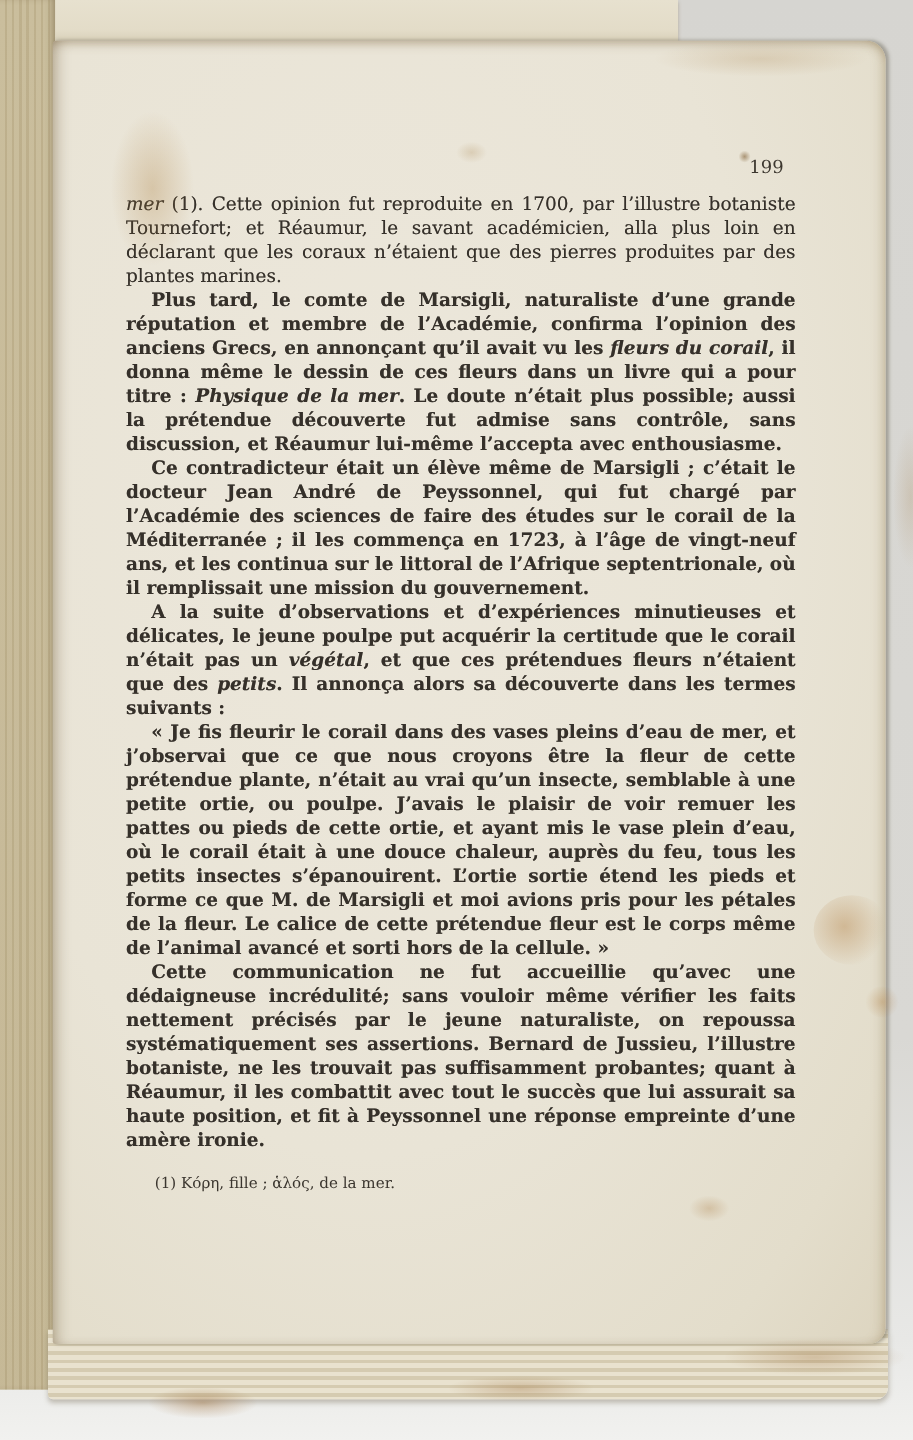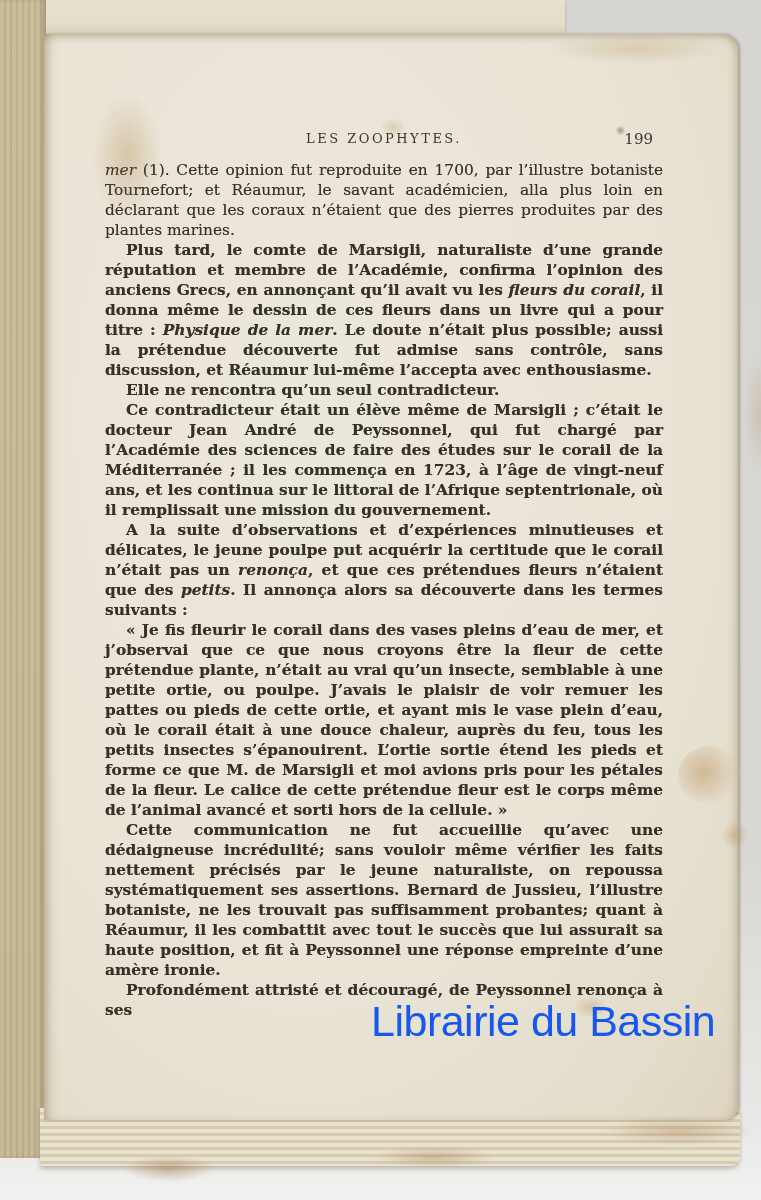--- a/index.html
+++ b/index.html
@@ -79,43 +79,40 @@
 </head>
 <body>
 
 <div class="scene">
   <div class="top-edge"></div>
   <div class="fore-edge"></div>
   <div class="bottom-edge"></div>
 
   <div class="page">
     <div class="header">
-      <span class="running-title">LES ZOOPHYTES.</span>
       <span class="page-number">199</span>
     </div>
 
     <div class="text-block">
         <p><i>mer</i><span> (1). Cette opinion fut reproduite en 1700, par l’illustre botaniste Tournefort; et Réaumur, le savant académicien, alla plus loin en déclarant que les coraux n’étaient que des pierres produites par des plantes marines.</span></p>
         <p class="indent"><span>Plus tard, le comte de Marsigli, naturaliste d’une grande réputation et membre de l’Académie, confirma l’opinion des anciens Grecs, en annonçant qu’il avait vu les </span><i>fleurs du corail</i><span>, il donna même le dessin de ces fleurs dans un livre qui a pour titre : </span><i>Physique de la mer</i><span>. Le doute n’était plus possible; aussi la prétendue découverte fut admise sans contrôle, sans discussion, et Réaumur lui-même l’accepta avec enthousiasme.</span></p>
-        <p class="indent"><span>Elle ne rencontra qu’un seul contradicteur.</span></p>
         <p class="indent"><span>Ce contradicteur était un élève même de Marsigli ; c’était le docteur Jean André de Peyssonnel, qui fut chargé par l’Académie des sciences de faire des études sur le corail de la Méditerranée ; il les commença en 1723, à l’âge de vingt-neuf ans, et les continua sur le littoral de l’Afrique septentrionale, où il remplissait une mission du gouvernement.</span></p>
-        <p class="indent"><span>A la suite d’observations et d’expériences minutieuses et délicates, le jeune poulpe put acquérir la certitude que le corail n’était pas un </span><i>renonça</i><span>, et que ces prétendues fleurs n’étaient que des </span><i>petits</i><span>. Il annonça alors sa découverte dans les termes suivants :</span></p>
+        <p class="indent"><span>A la suite d’observations et d’expériences minutieuses et délicates, le jeune poulpe put acquérir la certitude que le corail n’était pas un </span><i>végétal</i><span>, et que ces prétendues fleurs n’étaient que des </span><i>petits</i><span>. Il annonça alors sa découverte dans les termes suivants :</span></p>
         <p class="indent"><span>« Je fis fleurir le corail dans des vases pleins d’eau de mer, et j’observai que ce que nous croyons être la fleur de cette prétendue plante, n’était au vrai qu’un insecte, semblable à une petite ortie, ou poulpe. J’avais le plaisir de voir remuer les pattes ou pieds de cette ortie, et ayant mis le vase plein d’eau, où le corail était à une douce chaleur, auprès du feu, tous les petits insectes s’épanouirent. L’ortie sortie étend les pieds et forme ce que M. de Marsigli et moi avions pris pour les pétales de la fleur. Le calice de cette prétendue fleur est le corps même de l’animal avancé et sorti hors de la cellule. »</span></p>
         <p class="indent"><span>Cette communication ne fut accueillie qu’avec une dédaigneuse incrédulité; sans vouloir même vérifier les faits nettement précisés par le jeune naturaliste, on repoussa systématiquement ses assertions. Bernard de Jussieu, l’illustre botaniste, ne les trouvait pas suffisamment probantes; quant à Réaumur, il les combattit avec tout le succès que lui assurait sa haute position, et fit à Peyssonnel une réponse empreinte d’une amère ironie.</span></p>
-        <p class="indent"><span>Profondément attristé et découragé, de Peyssonnel renonça à ses</span></p>
       </div>
 
+    <div class="footnote">(1) Κόρη, fille ; ἁλός, de la mer.</div>
 
     <div class="stain s1"></div>
     <div class="stain s2"></div>
     <div class="stain s3"></div>
     <div class="stain s4"></div>
     <div class="stain s5"></div>
     <div class="stain s6"></div>
     <div class="stain s7"></div>
     <div class="stain s8"></div>
     <div class="stain s9"></div>
     <div class="stain s10"></div>
     <div class="stain s11"></div>
   </div>
 
-  <div class="watermark" style="color: rgb(21, 87, 239);">Librairie du Bassin</div>
 </div>
 
 </body></html>

